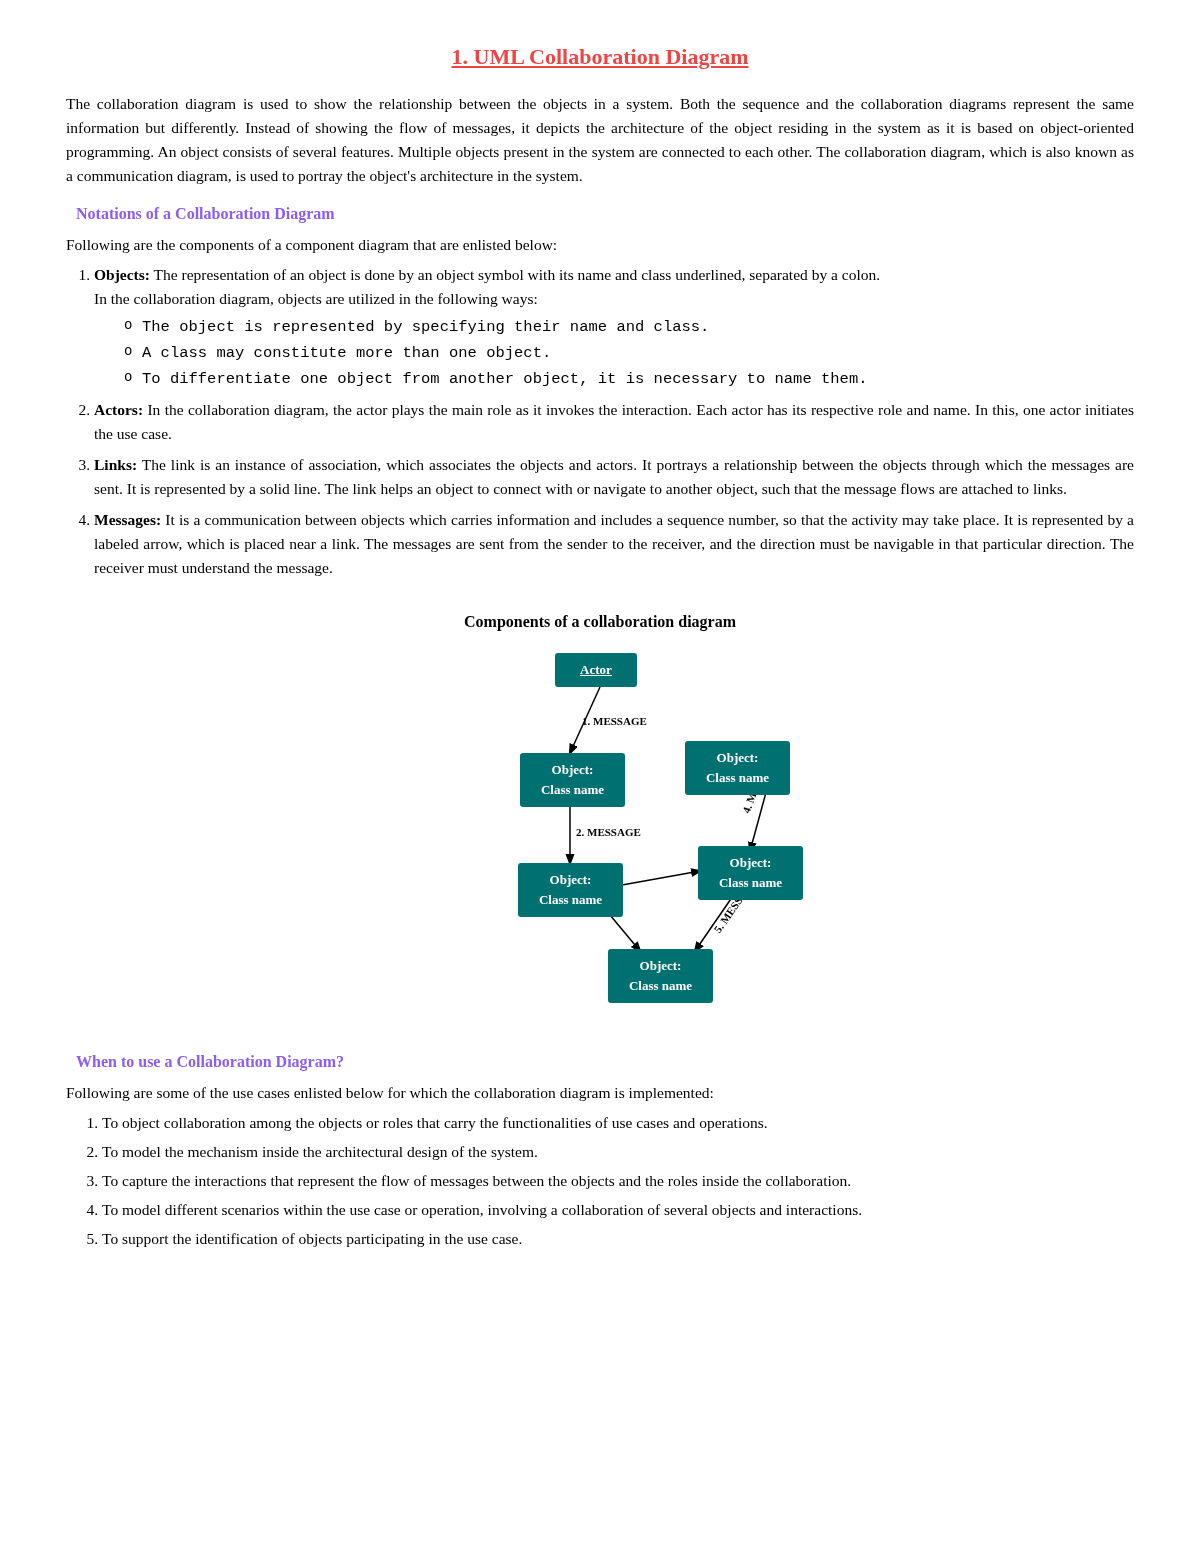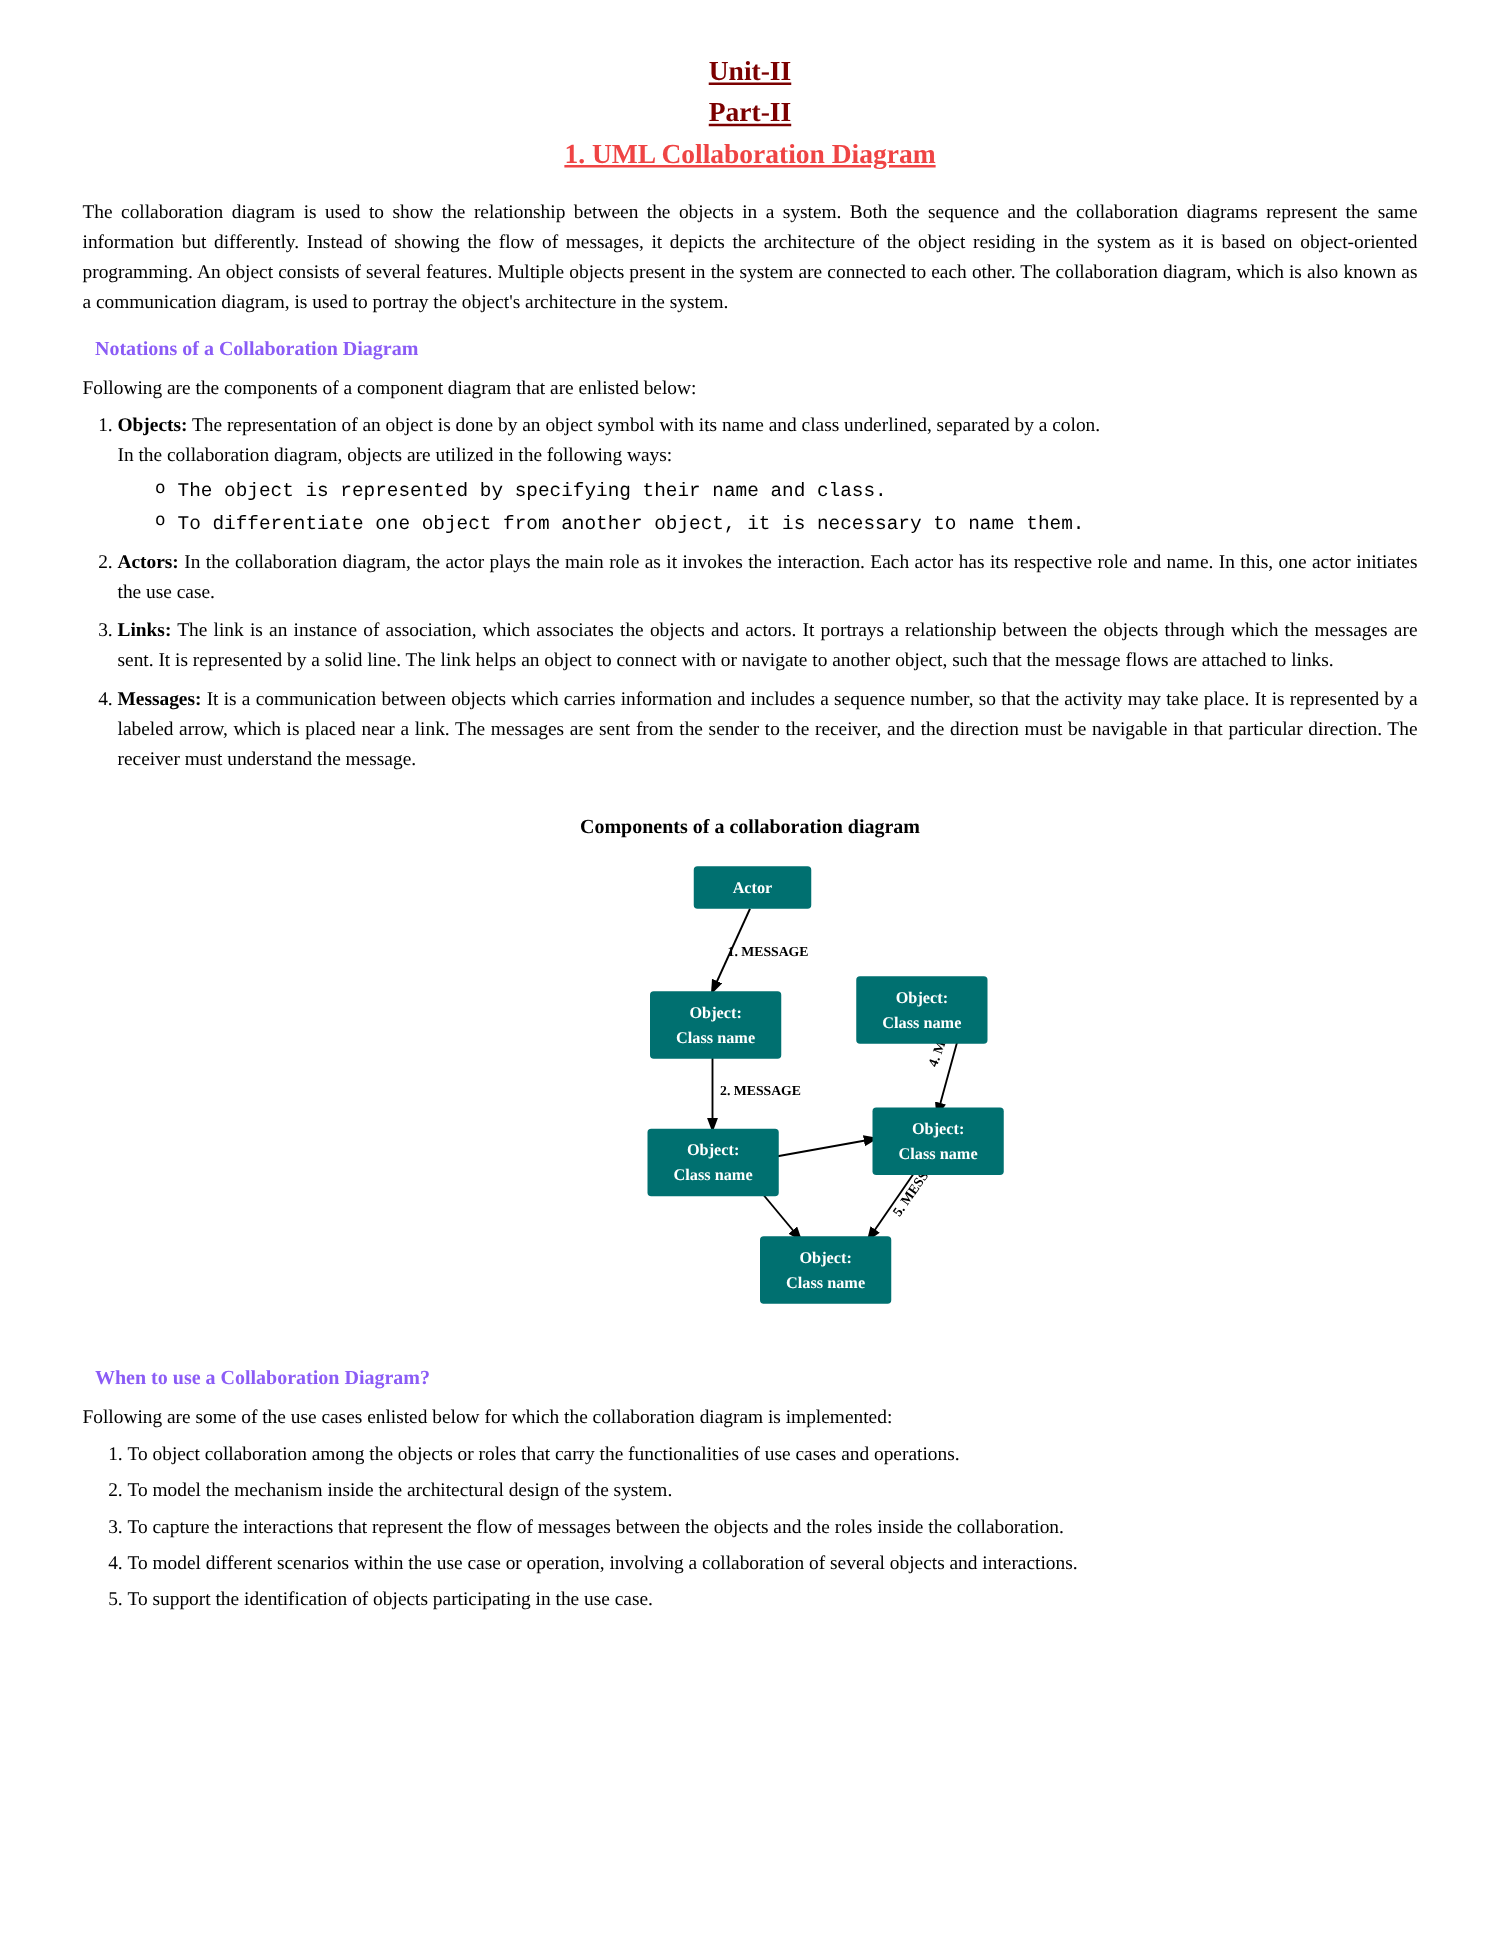--- a/index.html
+++ b/index.html
@@ -94,23 +94,24 @@
       color: #fff;
       font-size: 13px;
       font-weight: bold;
       text-align: center;
       border: none;
       padding: 7px 10px;
       border-radius: 3px;
     }
 
     .node.actor {
-      width: 94px;
+      width: 82px;
       left: 165px;
       top: 0px;
+      text-decoration: underline;
     }
 
     .node.obj1 {
       width: 100px;
       left: 130px;
       top: 100px;
     }
 
     .node.obj2 {
       width: 100px;
@@ -158,44 +159,41 @@
       margin-bottom: 5px;
       text-align: justify;
     }
 
     b { font-weight: bold; }
   </style>
 </head>
 <body>
 
 <div class="page-header">
-  <div class="unit-title">
-    <span>Unit-II</span><br>
-    <span>Part-II</span>
-  </div>
   <div class="main-title">
     <span>1.  UML Collaboration Diagram</span>
   </div>
 </div>
 
 <p>The collaboration diagram is used to show the relationship between the objects in a system. Both the sequence and the collaboration diagrams represent the same information but differently. Instead of showing the flow of messages, it depicts the architecture of the object residing in the system as it is based on object-oriented programming. An object consists of several features. Multiple objects present in the system are connected to each other. The collaboration diagram, which is also known as a communication diagram, is used to portray the object's architecture in the system.</p>
 
 <div class="section-heading">
   <span>Notations of a Collaboration Diagram</span>
 </div>
 
 <p>Following are the components of a component diagram that are enlisted below:</p>
 
 <ol class="main-list">
   <li>
     <b>Objects:</b><span> The representation of an object is done by an object symbol with its name and class underlined, separated by a colon.</span>
     <br>
     <span>In the collaboration diagram, objects are utilized in the following ways:</span>
     <ul class="sub-list">
       <li><span>The object is represented by specifying their name and class.</span></li>
+      <li><span>A class may constitute more than one object.</span></li>
       <li><span>To differentiate one object from another object, it is necessary to name them.</span></li>
     </ul>
   </li>
   <li>
     <b>Actors:</b><span> In the collaboration diagram, the actor plays the main role as it invokes the interaction. Each actor has its respective role and name. In this, one actor initiates the use case.</span>
   </li>
   <li>
     <b>Links:</b><span> The link is an instance of association, which associates the objects and actors. It portrays a relationship between the objects through which the messages are sent. It is represented by a solid line. The link helps an object to connect with or navigate to another object, such that the message flows are attached to links.</span>
   </li>
   <li>

